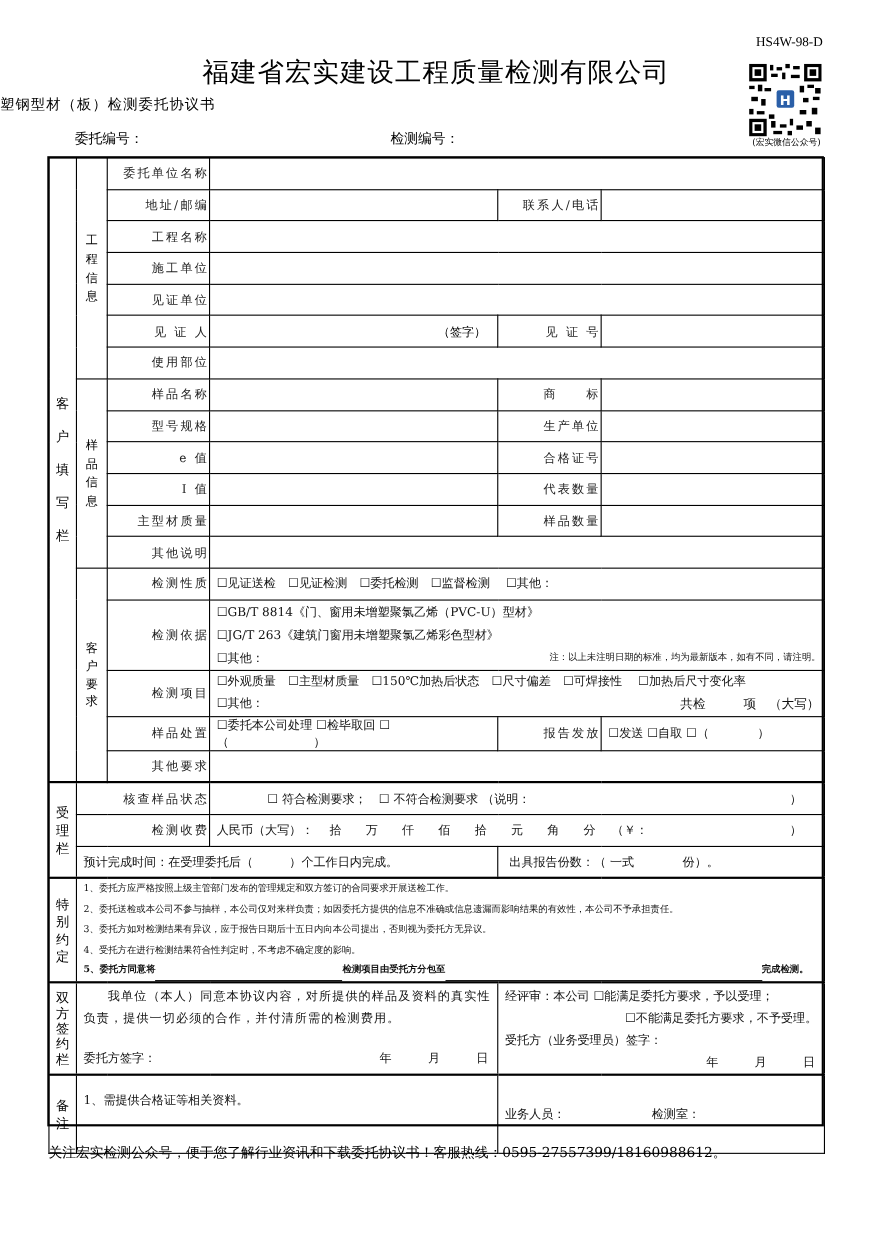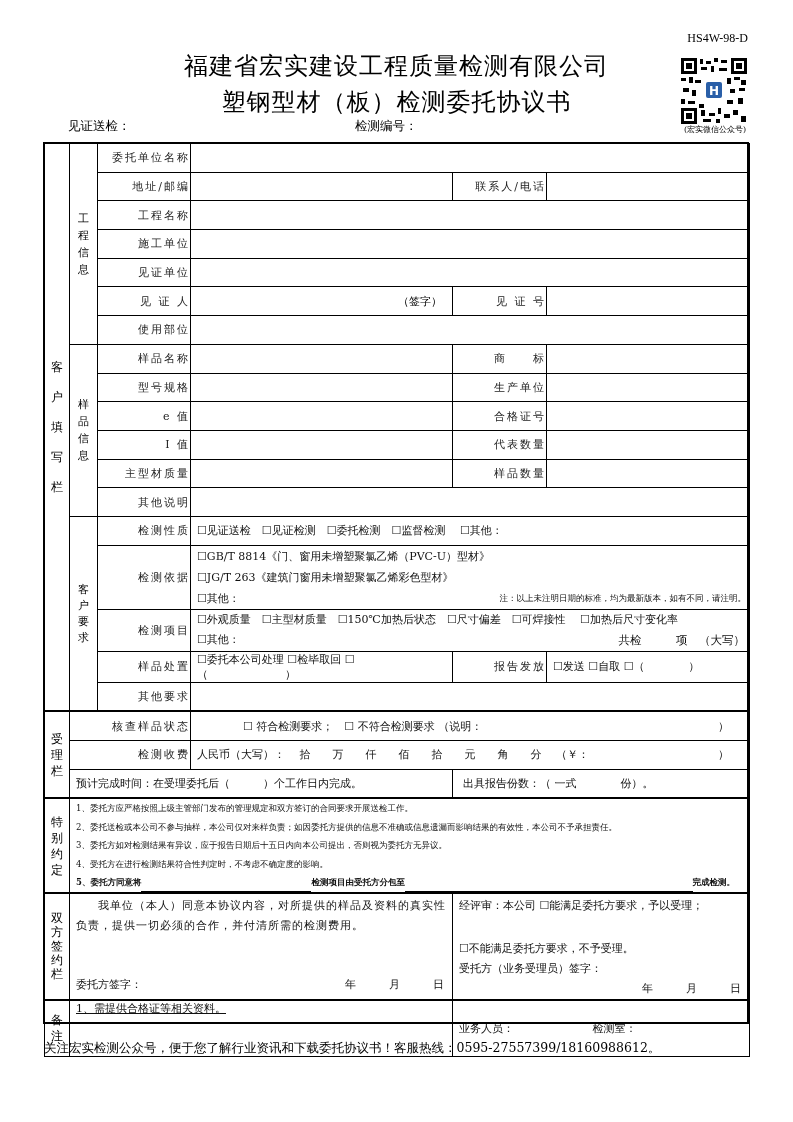--- a/index.html
+++ b/index.html
@@ -1,21 +1,21 @@
 <!DOCTYPE html>
 <html><head>
 <meta charset="utf-8">
 <style>
   html, body { margin:0; padding:0; background:#ffffff; }
   body { width:793px; height:1122px; position:relative; overflow:hidden;
          font-family: "DejaVu Serif", "Liberation Serif", serif; color:#000; }
   .abs { position:absolute; }
   .code { right:45px; top:31px; font-size:12px; font-family:"Liberation Serif","DejaVu Serif",serif; }
   .title1 { left:0; width:793px; top:50px; text-align:center; font-size:24px; letter-spacing:1px; }
-  .title2 { left:0; width:793px; top:86px; text-align:center; font-size:24px; letter-spacing:1px; }
+  .title2 { left:0; width:793px; top:86px; font-size:13px; letter-spacing:1px; }
   .qr { left:681px; top:58px; width:66px; height:66px; }
   .qr-cap { left:676px; top:124px; width:78px; text-align:center; font-size:8px; }
   .noline { top:118px; font-size:12.5px; }
 
   table.main { position:absolute; left:44px; top:143px; width:705px; border-collapse:collapse;
                table-layout:fixed; font-size:11px; }
   table.main td { border:1px solid #000; padding:0; height:27.7px; vertical-align:middle; }
   table.main .sec-top td { border-top:2px solid #000; }
   .lbl { text-align:right; letter-spacing:2px; color:#222;margin-left:41px; }
   .vert { text-align:center; line-height:1; }
@@ -78,21 +78,21 @@
       <rect x="22" y="61" width="8" height="3"></rect>
         <rect x="35" y="61" width="4" height="4"></rect>
     </g>
     <rect x="22" y="21" width="22" height="22" fill="#fff"></rect>
     <rect x="25" y="24" width="16" height="16" rx="2" fill="#2a5fa8"></rect>
     <text x="33" y="37" font-size="12" text-anchor="middle" fill="#fff" font-family="DejaVu Sans, sans-serif" font-weight="bold">H</text>
   </svg>
 </div>
 <div class="abs qr-cap">(宏实微信公众号)</div>
 
-<div class="abs noline" style="left:68px;">见证送检：</div>
+<div class="abs noline" style="left:68px;">委托编号：</div>
 <div class="abs noline" style="left:355px;">检测编号：</div>
 
 <table class="main">
   <colgroup>
     <col style="width:25px">
       <col style="width:28px">
       <col style="width:93px">
       <col style="width:262px">
       <col style="width:94px">
       <col style="width:203px">
@@ -290,32 +290,32 @@
     </td>
     <td colspan="3" class="txt" style="height:78px;vertical-align:top;position:relative;line-height:20px;padding-top:2px;padding-right:6px;">
       <div style="text-indent:2em;letter-spacing:1px;">我单位（本人）同意本协议内容，对所提供的样品及资料的真实性负责，提供一切必须的合作，并付清所需的检测费用。</div>
       <div style="position:absolute;left:6px;right:8px;bottom:4px;display:flex;justify-content:space-between;">
         <span>委托方签字：</span>
         <span>年　　　月　　　日</span>
       </div>
     </td>
     <td colspan="2" class="txt" style="vertical-align:top;position:relative;line-height:20px;padding-top:2px;">
       <div>经评审：本公司 ☐能满足委托方要求，予以受理；</div>
-      <div style="text-align:left;padding-right:6px;margin-top:23px;">☐不能满足委托方要求，不予受理。</div>
+      <div style="text-align:right;padding-right:6px;">☐不能满足委托方要求，不予受理。</div>
       <div>受托方（业务受理员）签字：</div>
       <div style="text-align:right;padding-right:8px;">年　　　月　　　日</div>
     </td>
   </tr>
 
   <tr class="sec-top">
     <td class="vert" style="font-size:12px;">
       <span style="margin:4px 0">备</span>
       <span style="margin:4px 0">注</span>
     </td>
-    <td colspan="3" class="txt" style="height:55px;vertical-align:top;padding-top:0;text-decoration:underline;">1、需提供合格证等相关资料。</td>
+    <td colspan="3" class="txt" style="height:55px;vertical-align:top;padding-top:15px;">1、需提供合格证等相关资料。</td>
     <td colspan="2" class="txt">
       <span style="display:inline-block;width:130px;">业务人员：</span>
       <span>检测室：</span>
     </td>
   </tr>
 </tbody>
   </table>
 <div class="outer"></div>
 
 <div class="abs footer">关注宏实检测公众号，便于您了解行业资讯和下载委托协议书！客服热线：0595-27557399/18160988612。</div>

